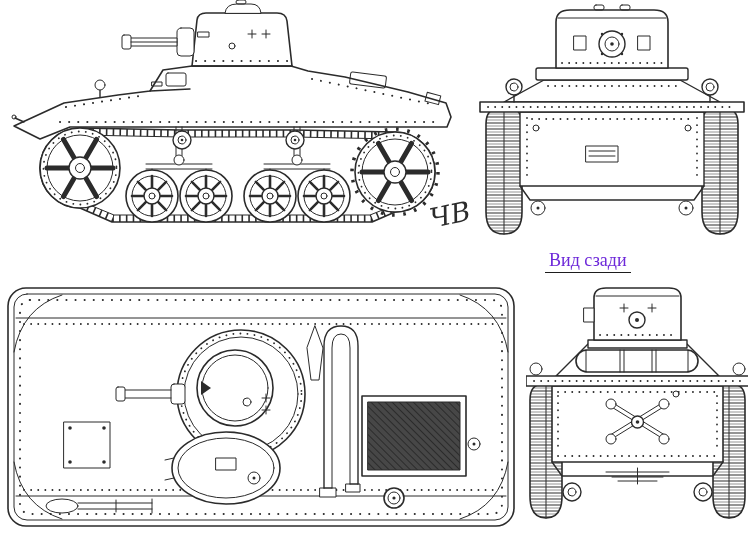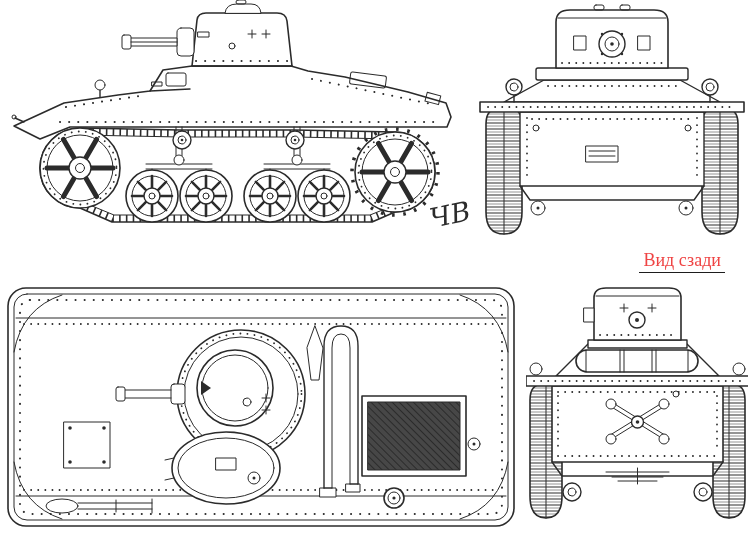--- a/index.html
+++ b/index.html
@@ -9,22 +9,22 @@
   svg{display:block;}
   .ink{stroke:#2b2b2b;fill:none;stroke-width:1.4;stroke-linejoin:round;stroke-linecap:round;}
   .w1{stroke-width:1;}
   .w16{stroke-width:1.6;}
   .fill{fill:#ffffff;}
   .dot{fill:#2b2b2b;stroke:none;}
   .dots{stroke-dasharray:0.1 9;stroke-linecap:round;stroke-width:2;fill:none;}
   .dots-s{stroke-dasharray:0.1 7;stroke-linecap:round;stroke-width:1.8;fill:none;}
   .teeth{stroke-dasharray:2.6 8.7;stroke-width:3.5;fill:none;stroke-linecap:butt;}
   .treadmid{stroke-dasharray:1.6 5.2;stroke-width:7;fill:none;stroke-linecap:butt;}
-  .caption{position:absolute;left:545px;top:250px;width:180px;text-align:right;
-           font-size:18px;color:#ef4444;}
+  .caption{position:absolute;left:545px;top:250px;width:180px;text-align:left;
+           font-size:18px;color:#6d28d9;}
   .caption span{border-bottom:1.5px solid #1d1d1d;padding:0 4px 2px 4px;}
   .sig{font-family:"DejaVu Serif", serif;font-style:italic;font-size:27px;fill:#2b2b2b;stroke:none;}
 </style>
 </head>
 <body>
 
 <div class="canvas">
 
   <figure class="view" style="left:0;top:0">
   <svg width="470" height="250" viewBox="0 0 470 250">

